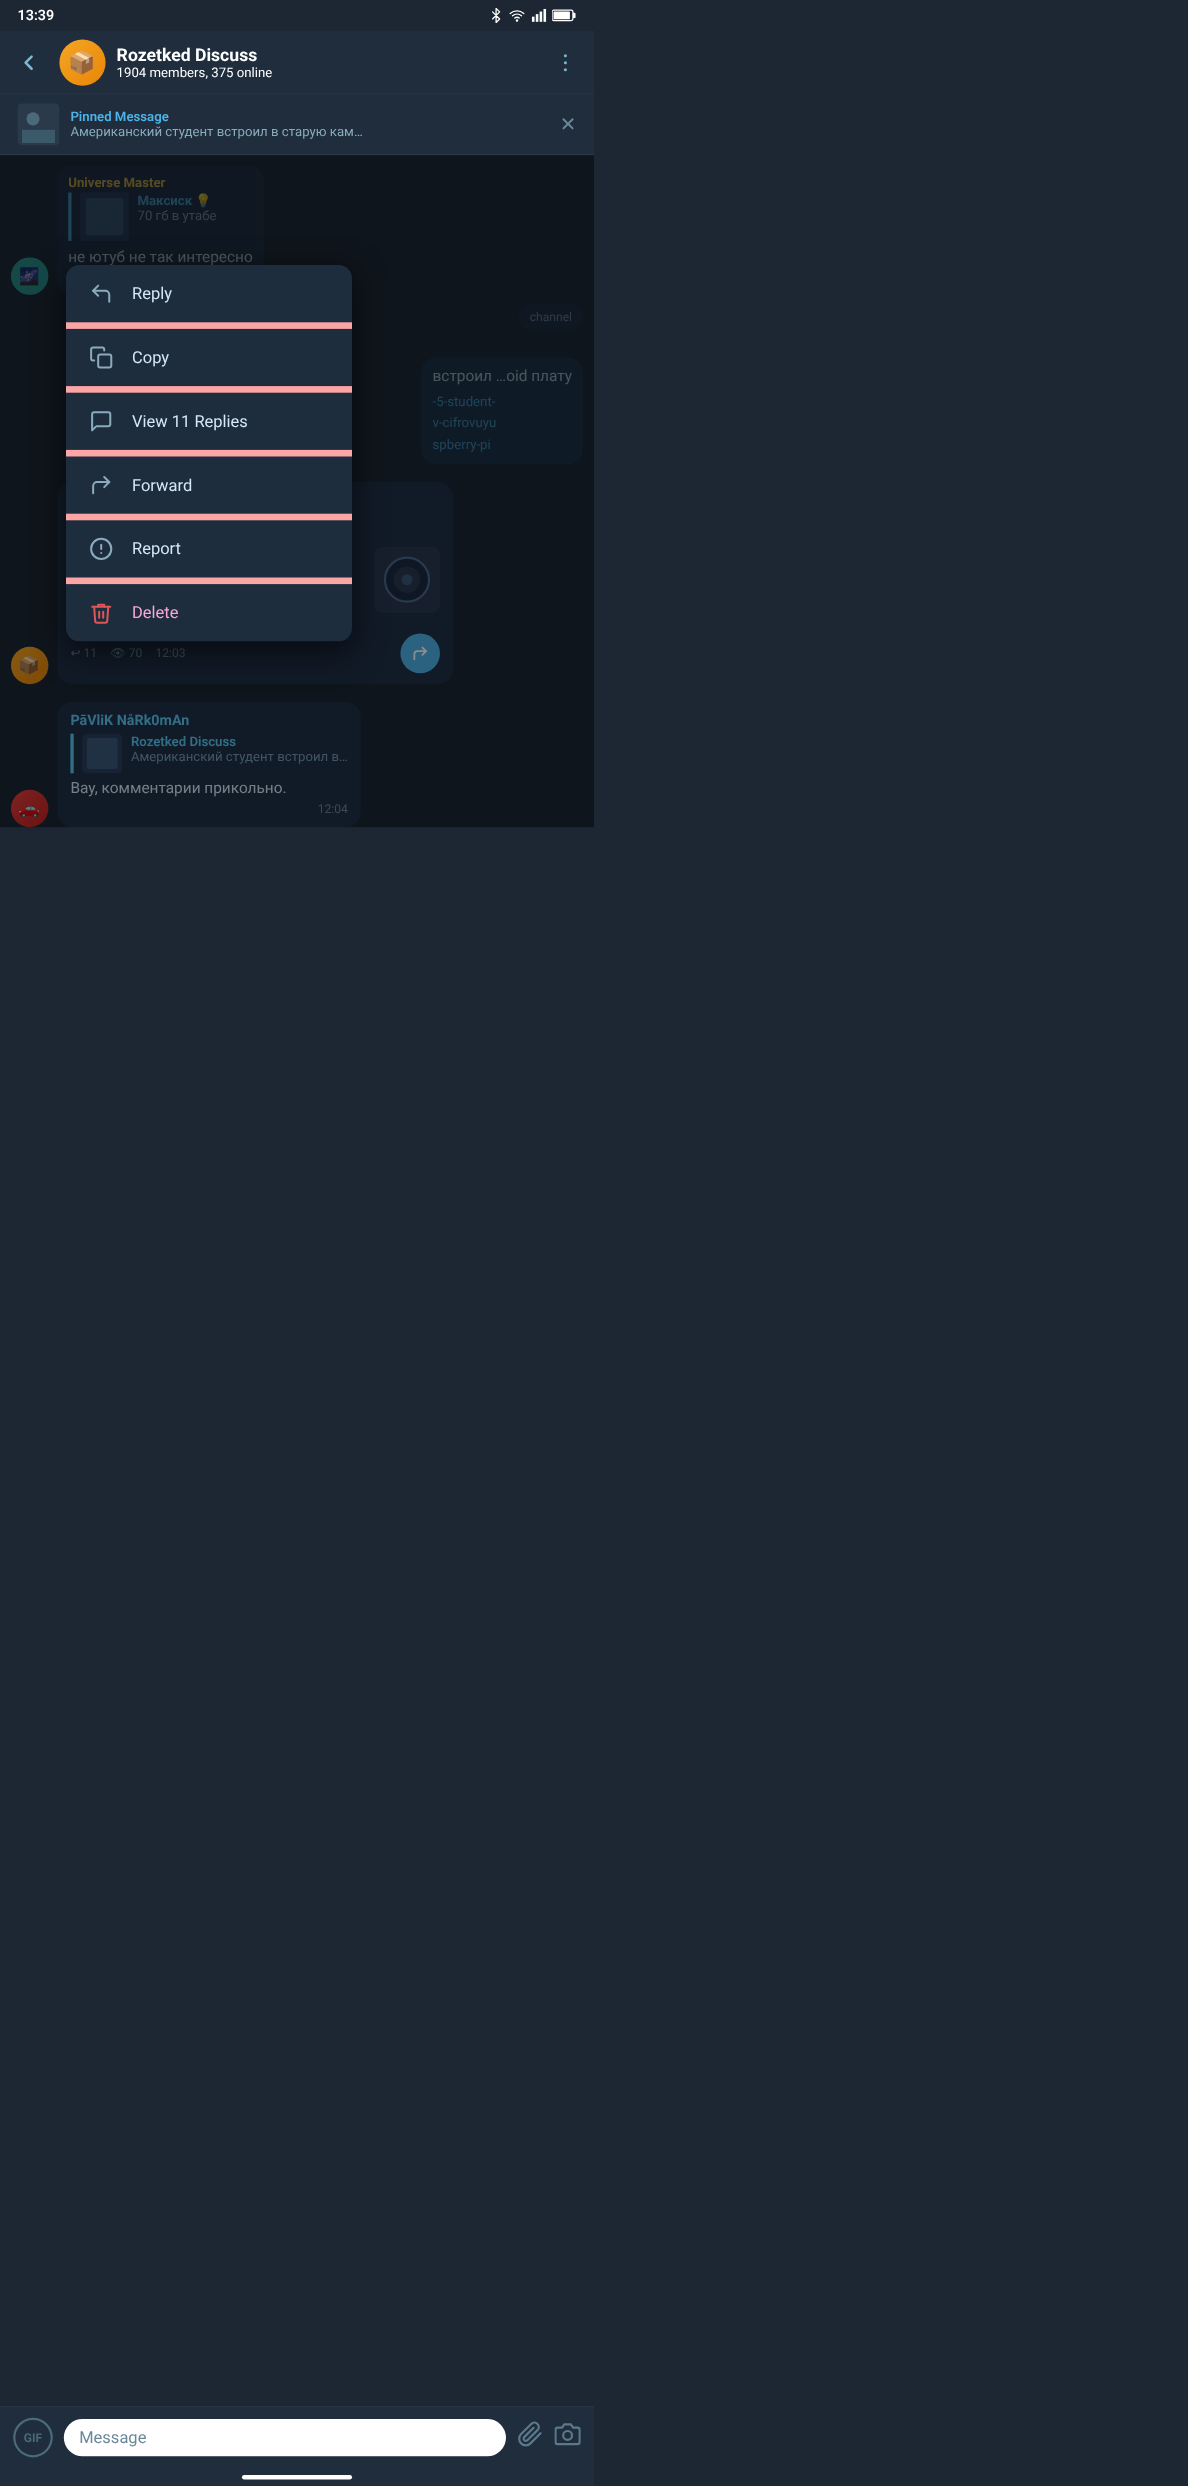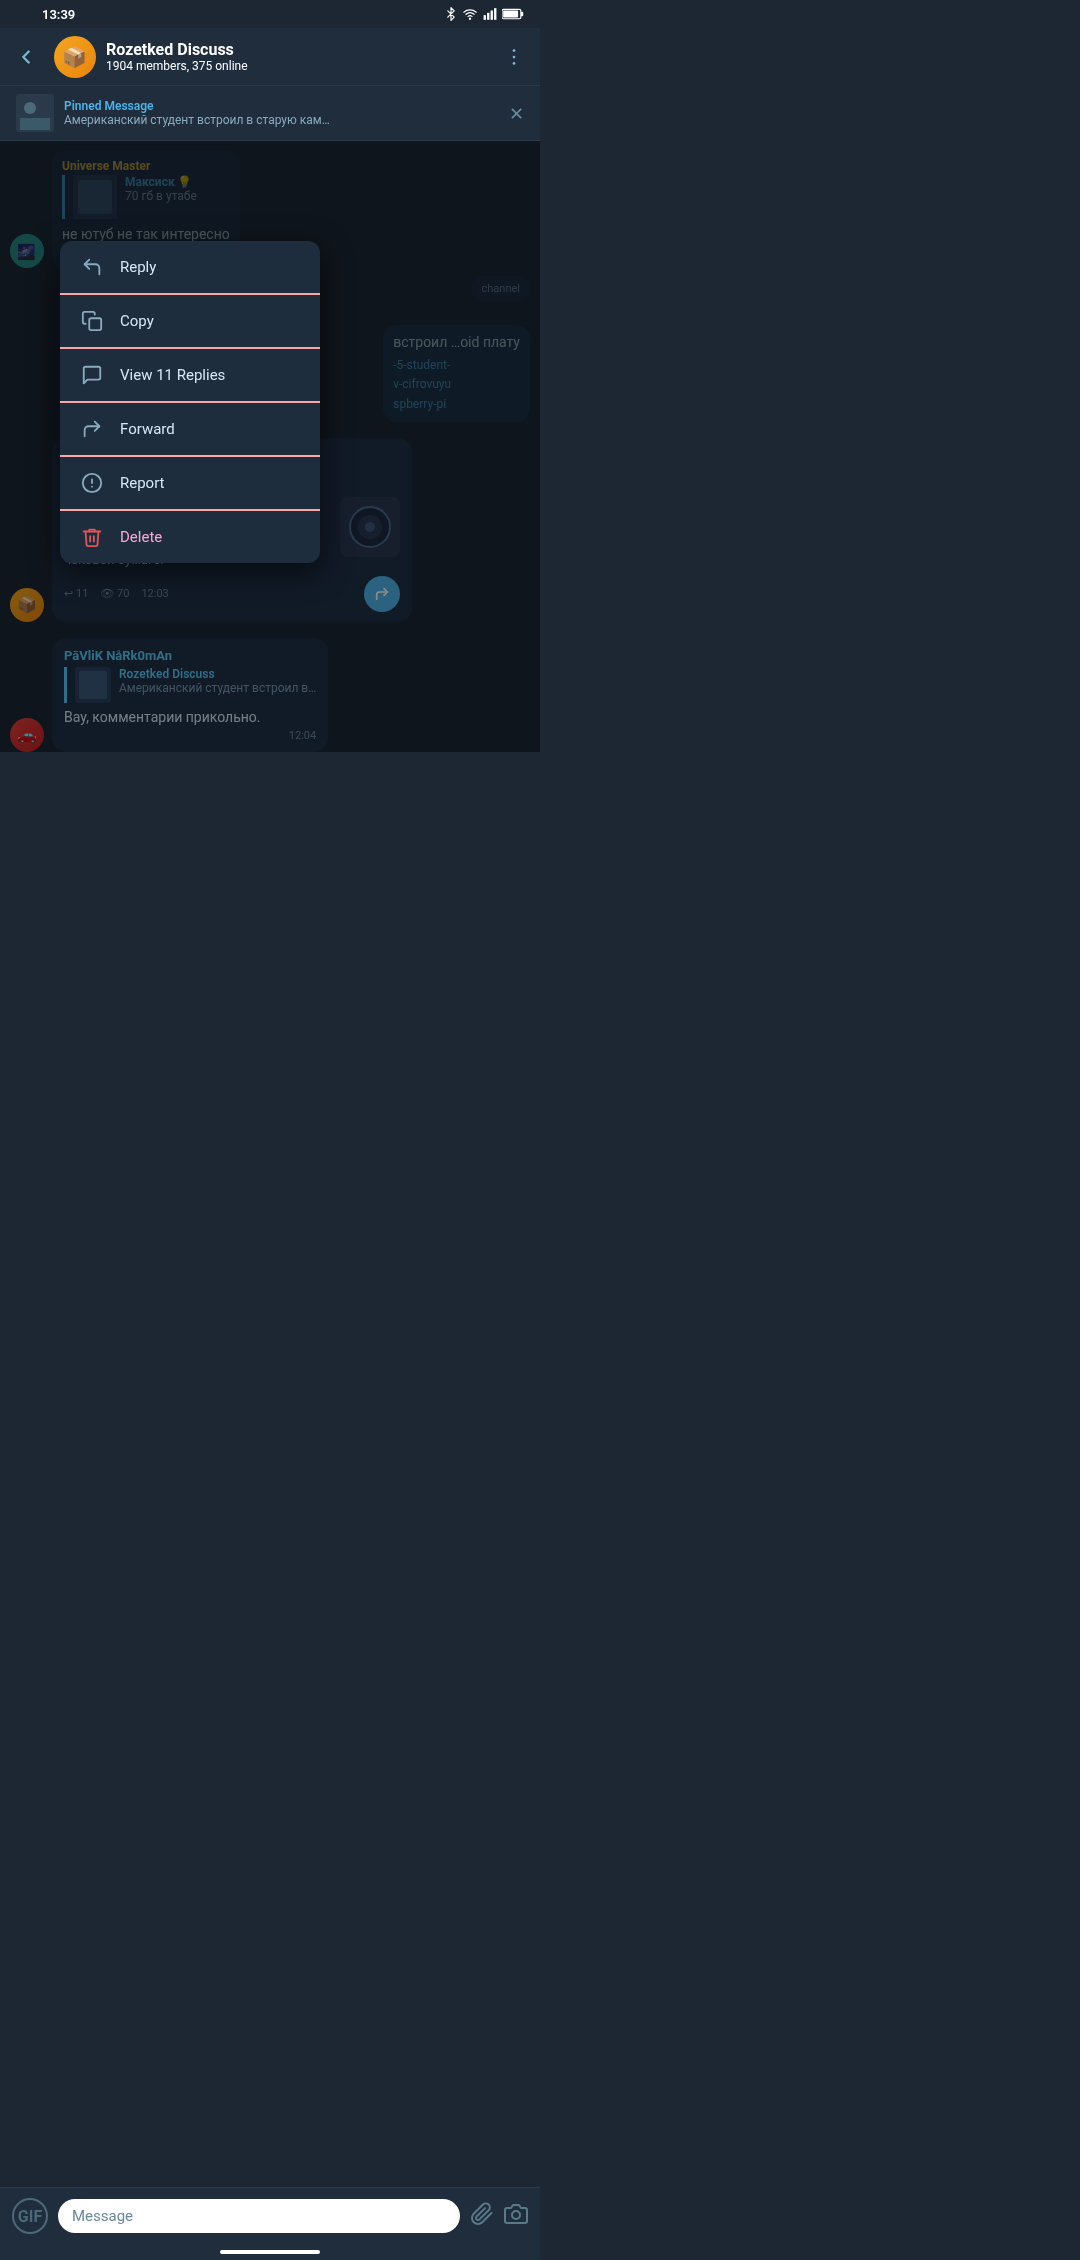--- a/index.html
+++ b/index.html
@@ -19,21 +19,20 @@
     .status-bar {
       height: 28px;
       background: #1c2733;
       display: flex;
       align-items: center;
       justify-content: space-between;
       padding: 0 16px;
       font-size: 13px;
       font-weight: 600;
       color: #fff;
-      margin-left: 26px;
     }
     .status-icons {
       display: flex;
       align-items: center;
       gap: 4px;
     }
 
     
     .header {
       height: 58px;
@@ -231,21 +230,21 @@
       z-index: 20;
       box-shadow: 0 8px 30px rgba(0,0,0,0.6);
     }
 
     .menu-item {
       display: flex;
       align-items: center;
       gap: 16px;
       padding: 14px 20px;
       cursor: pointer;
-      border-bottom: 2px solid #fca5a5;
+      border-bottom: 6px solid #fca5a5;
     }
     .menu-item:last-child { border-bottom: none; }
 
     .menu-icon {
       width: 24px;
       height: 24px;
       display: flex;
       align-items: center;
       justify-content: center;
       color: #8aabbd;
@@ -417,21 +416,21 @@
       border-top: 1px solid #2a3a4a;
     }
     .gif-btn {
       width: 36px;
       height: 36px;
       border-radius: 50%;
       border: 2px solid #4a6a7a;
       display: flex;
       align-items: center;
       justify-content: center;
-      font-size: 16px;
+      font-size: 11px;
       font-weight: 700;
       color: #4a6a7a;
       cursor: pointer;
     }
     .input-field {
       flex: 1;
       background: #ffffff;
       border-radius: 20px;
       padding: 8px 14px;
       font-size: 15px;

